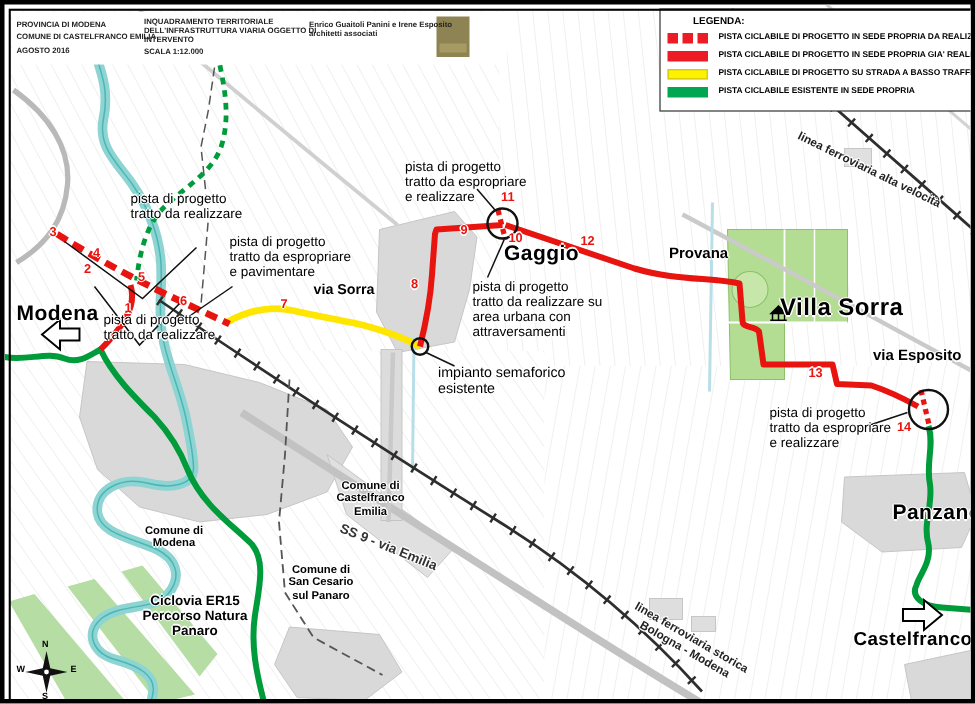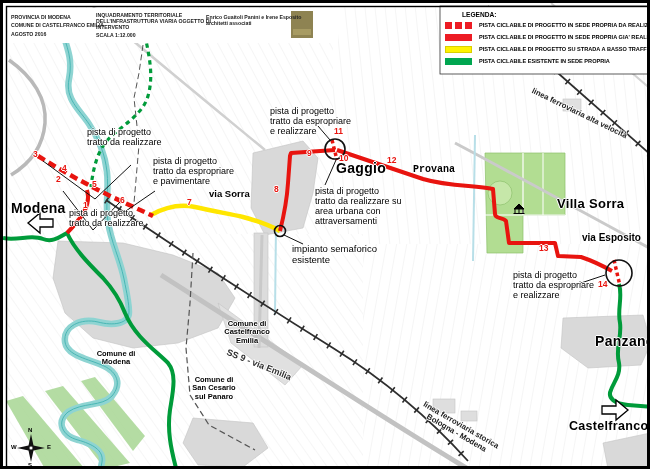--- a/index.html
+++ b/index.html
@@ -191,39 +191,42 @@
 </div>
 <div class="leg-row" style="top:54.5px;">
   <div class="leg-swatch sw-green"></div>
   <div class="leg-label">PISTA CICLABILE ESISTENTE IN SEDE PROPRIA</div>
 </div>
 
 <div class="lbl town" style="left:8px;top:198px;font-size:14px;">Modena</div>
 <div class="lbl town" style="left:333px;top:158px;font-size:14px;">Gaggio</div>
 <div class="lbl town" style="left:592px;top:331px;font-size:14px;">Panzano</div>
 <div class="lbl town" style="left:566px;top:416px;font-size:12.5px;">Castelfranco</div>
-<div class="lbl town" style="left:517px;top:194px;font-size:13px;margin-left:37px;">Villa Sorra</div>
+<div class="lbl town" style="left:517px;top:194px;font-size:16px;">Villa Sorra</div>
 
 <div class="lbl road" style="left:206px;top:186px;">via Sorra</div>
-<div class="lbl road" style="left:410px;top:161px;font-size:10px;font-family:Liberation Mono, monospace;">Provana</div>
+<div class="lbl road" style="left:443px;top:161px;font-size:10px;">Provana</div>
 <div class="lbl road" style="left:579px;top:229px;font-size:10px;">via Esposito</div>
 <div class="lbl rail" style="left:226px;top:344px;font-size:9px;transform:rotate(22deg);color:#333;">SS 9 - via Emilia</div>
 
 <div class="lbl rail" style="left:531px;top:84px;transform:rotate(26deg);width:105px;">linea ferroviaria alta velocità</div>
 <div class="lbl rail" style="left:420px;top:396px;transform:rotate(30deg);width:92px;text-align:center;">linea ferroviaria storica
 Bologna - Modena</div>
 
 <div class="lbl area" style="left:88px;top:347px;width:50px;">Comune di
 Modena</div>
 <div class="lbl area" style="left:219px;top:317px;width:50px;">Comune di
 Castelfranco
 Emilia</div>
 <div class="lbl area" style="left:186px;top:373px;width:50px;">Comune di
 San Cesario
 sul Panaro</div>
+<div class="lbl area" style="left:91px;top:392px;width:72px;font-size:9px;">Ciclovia ER15
+Percorso Natura
+Panaro</div>
 
 <div class="lbl ann" style="left:84px;top:124px;">pista di progetto
 tratto da realizzare</div>
 <div class="lbl ann" style="left:150px;top:153px;">pista di progetto
 tratto da espropriare
 e pavimentare</div>
 <div class="lbl ann" style="left:66px;top:205px;">pista di progetto
 tratto da realizzare</div>
 <div class="lbl ann" style="left:267px;top:103px;">pista di progetto
 tratto da espropriare

